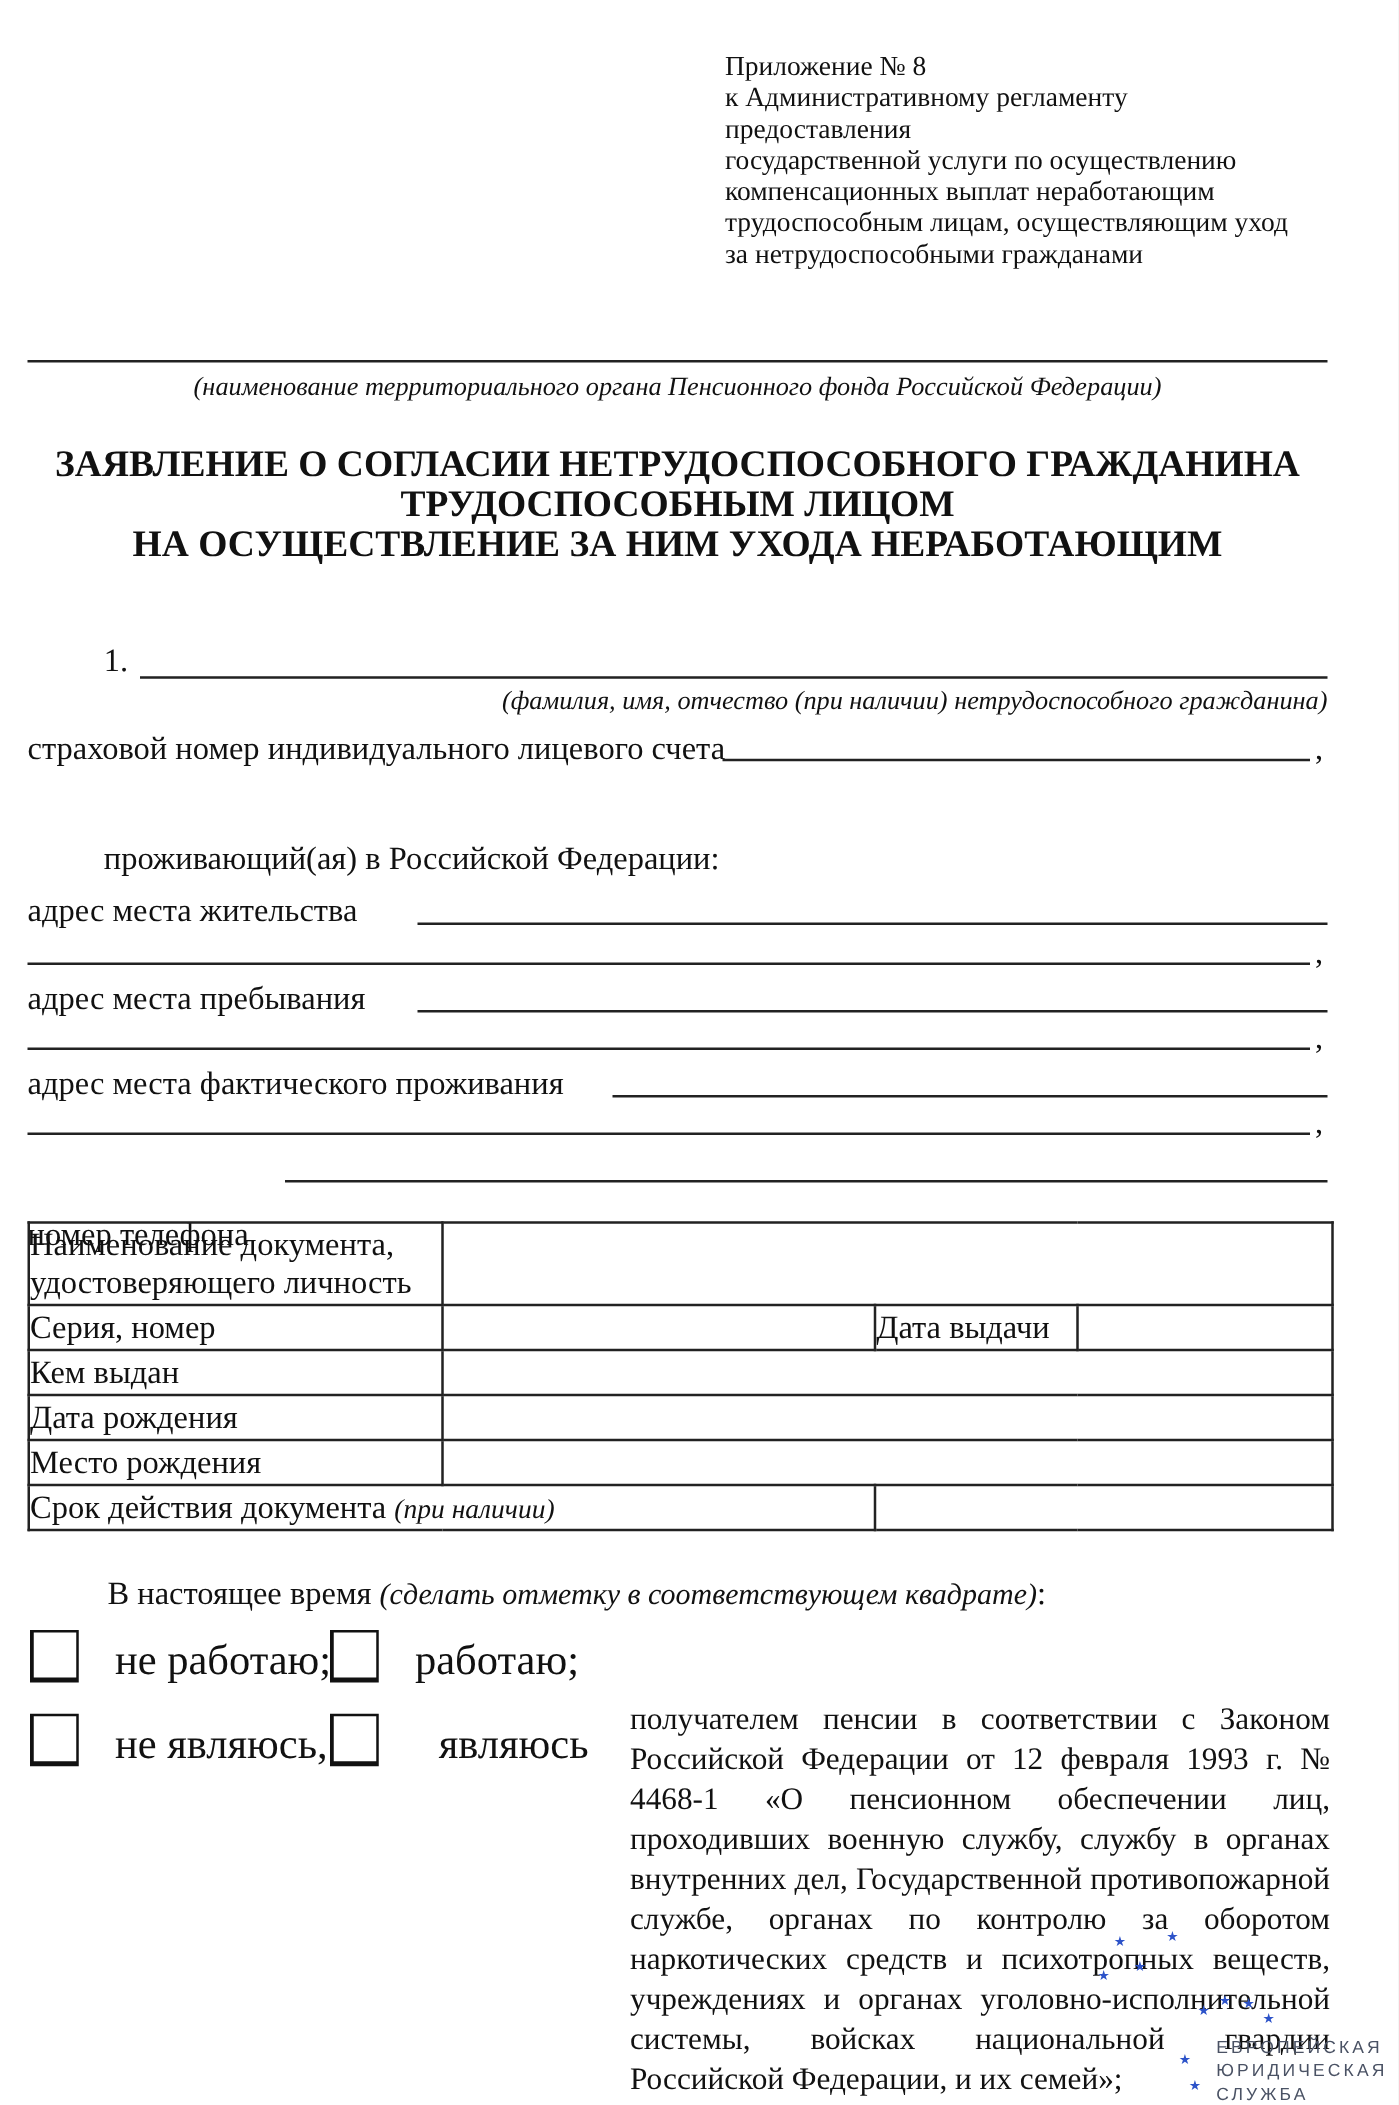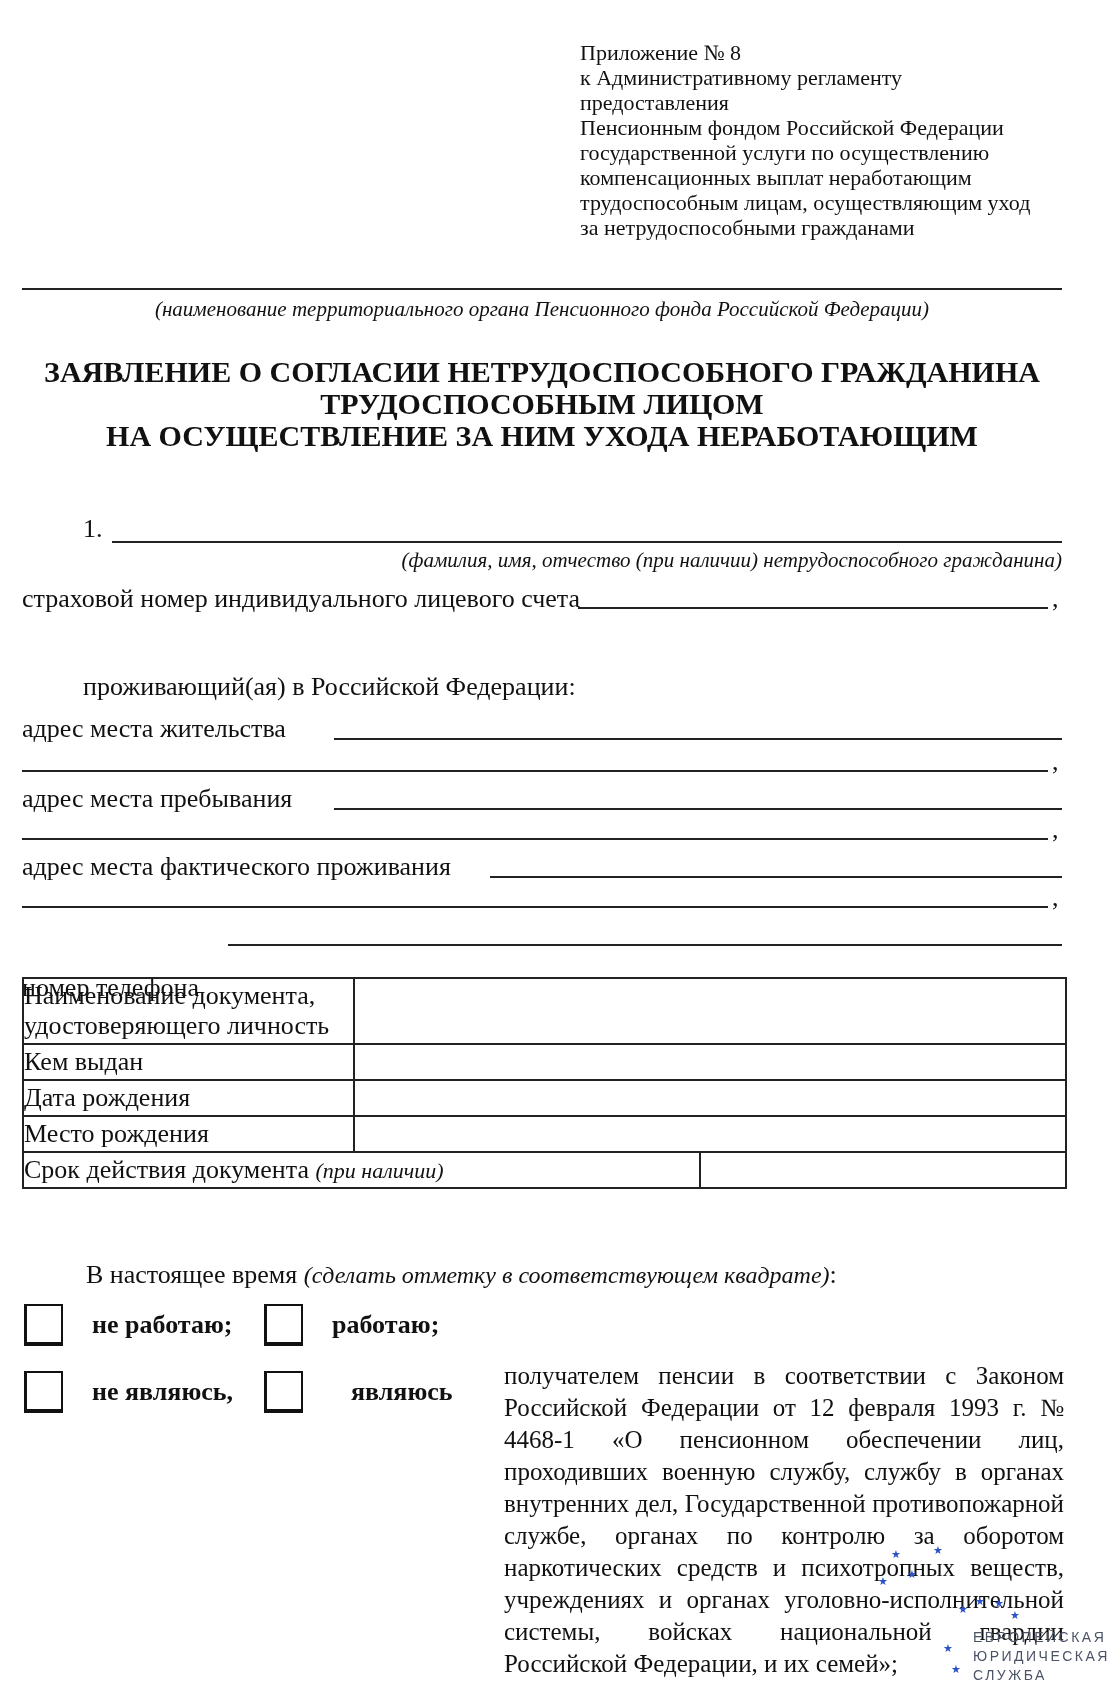--- a/index.html
+++ b/index.html
@@ -24,34 +24,33 @@
   .caption1{left:22px;top:548px;width:1040px;text-align:right;font-style:italic;font-size:21px;}
   .lbl{font-size:26px;white-space:nowrap;}
   .comma{font-size:26px;}
   .doc-table{left:22px;top:977px;width:1043px;border-collapse:collapse;table-layout:fixed;font-size:26px;}
   .doc-table td{border:2px solid #222;padding:2px 0;vertical-align:middle;overflow:hidden;}
   .doc-table .r1{height:53px;}
   .doc-table .rr{height:36px;}
   .note-it{font-style:italic;font-size:22px;}
   .status-line{left:86px;top:1260px;font-size:26px;white-space:nowrap;}
   .checkbox{width:34px;height:36px;border:2px solid #111;border-left-width:3px;border-bottom-width:4px;background:#fff;}
-  .cb-label{font-size:26px;white-space:nowrap;font-weight:bold;}
+  .cb-label{font-size:34px;white-space:nowrap;}
   .pension-par{left:504px;top:1360px;width:560px;font-size:25px;line-height:32px;text-align:justify;}
   .wm-text{font-family:"Liberation Sans","DejaVu Sans",sans-serif;color:#4a5264;font-size:14px;letter-spacing:2.5px;line-height:19px;white-space:nowrap;}
   .star{position:absolute;color:#2d53c9;font-size:11px;line-height:11px;}
 </style>
 </head>
 <body>
 
 <div class="page">
 
   <div class="abs appendix">
     <div>Приложение № 8</div>
     <div>к Административному регламенту предоставления</div>
-    <div>Пенсионным фондом Российской Федерации</div>
     <div>государственной услуги по осуществлению</div>
     <div>компенсационных выплат неработающим</div>
     <div>трудоспособным лицам, осуществляющим уход</div>
     <div>за нетрудоспособными гражданами</div>
   </div>
 
 
   <div class="abs top-rule rule"></div>
   <div class="abs org-caption">(наименование территориального органа Пенсионного фонда Российской Федерации)</div>
 
@@ -93,20 +92,26 @@
     <colgroup>
         <col style="width:331px">
         <col style="width:346px">
         <col style="width:162px">
         <col style="width:204px">
       </colgroup>
     <tbody>
         <tr class="r1">
       <td>Наименование документа, удостоверяющего личность</td>
       <td colspan="3"></td>
+    </tr>
+    <tr class="rr">
+      <td>Серия, номер</td>
+      <td></td>
+      <td>Дата выдачи</td>
+      <td></td>
     </tr>
     <tr class="rr">
       <td>Кем выдан</td>
       <td colspan="3"></td>
     </tr>
     <tr class="rr">
       <td>Дата рождения</td>
       <td colspan="3"></td>
     </tr>
     <tr class="rr">

